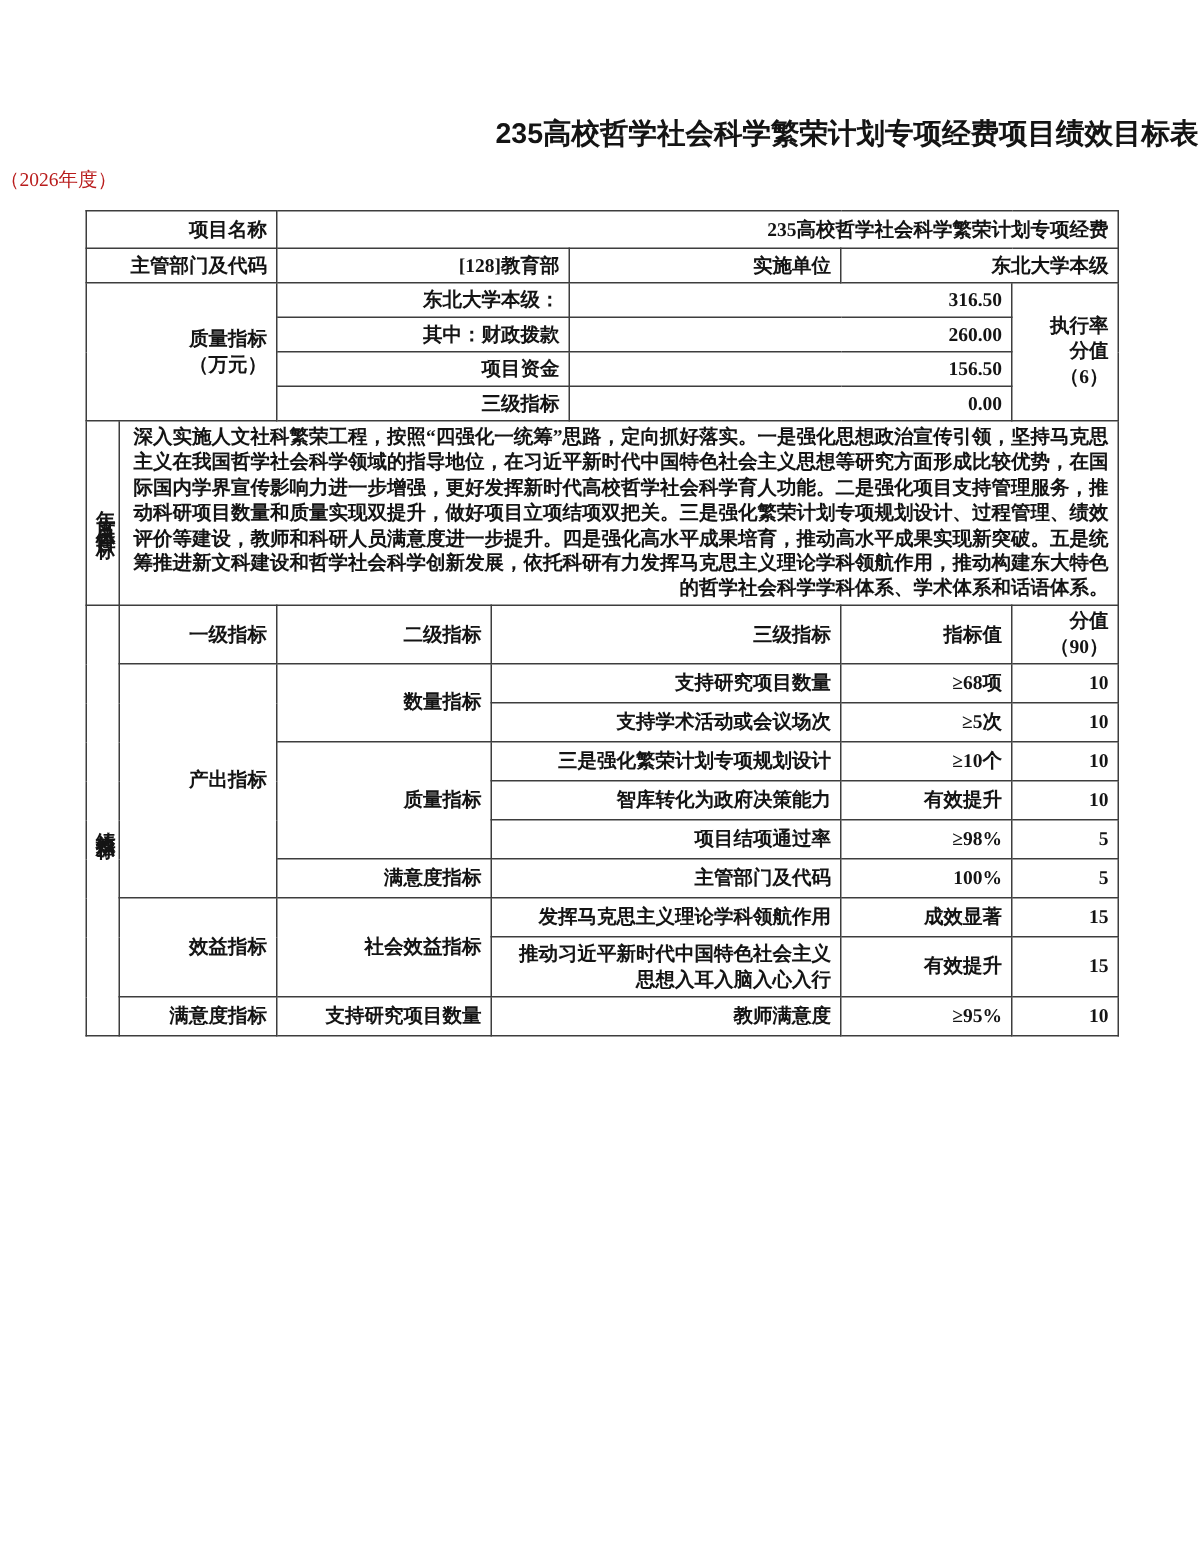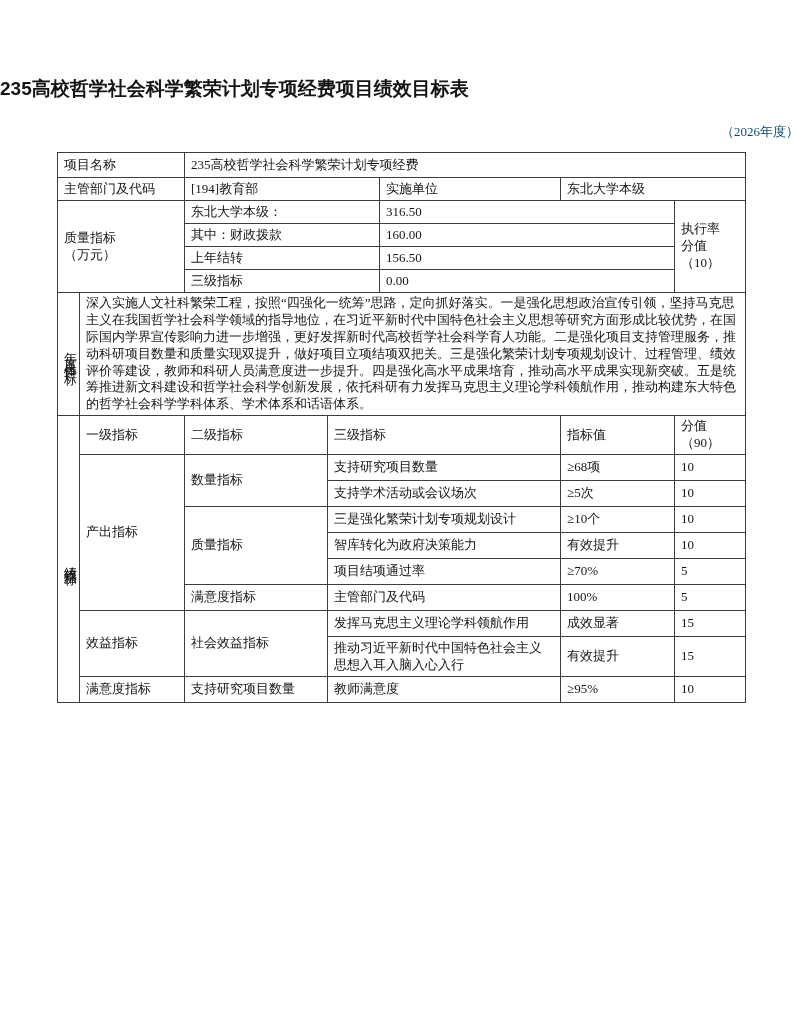--- a/index.html
+++ b/index.html
@@ -2,34 +2,34 @@
 <html><head>
 <meta charset="utf-8">
 <style>
   html,body { margin:0; padding:0; background:#ffffff; }
   .page {
     position:relative; width:799px; height:1035px; background:#ffffff;
     font-family:"Liberation Serif","DejaVu Serif",serif; color:#141414;
     overflow:hidden;
   }
   .title {
-    margin:0; padding-top:76px; text-align:left;
+    margin:0; padding-top:76px; text-align:right;
     font-family:"Liberation Sans","DejaVu Sans",sans-serif;
     font-size:19px; font-weight:bold; color:#141414;
   }
   .subtitle {
-    margin-top:21px; text-align:right; font-size:13px; color:#0c4a6e;
+    margin-top:9px; text-align:left; font-size:13px; color:#b91c1c;
   }
   table.form {
     border-collapse:collapse; table-layout:fixed;
     margin:11px 0 0 57px; width:688px; font-size:13px;
   }
   table.form td {
-    border:1px solid #3d3d3d; text-align:left; vertical-align:middle;
-    padding:2px 6px; overflow:hidden; line-height:1.3;
+    border:1px solid #3d3d3d; text-align:right; vertical-align:middle;
+    padding:2px 6px; overflow:hidden; line-height:1.3;font-weight:bold;
   }
   td.al { text-align:left; }
   td.rlab { text-align:right; padding-right:11px;margin-top:36px; }
   td.num { text-align:right; padding-right:6px; }
   td.pre { white-space:pre-line; line-height:1.45; }
   td.vcell { padding:0; }
   .vtext {
     writing-mode:vertical-lr; text-orientation:upright;
     display:inline-block; letter-spacing:4px; line-height:1;
     vertical-align:middle;
@@ -65,40 +65,40 @@
     </colgroup>
 
     <tbody>
         <tr class="h25">
       <td colspan="2">项目名称</td>
       <td colspan="5">235高校哲学社会科学繁荣计划专项经费</td>
     </tr>
 
     <tr class="h23">
       <td colspan="2">主管部门及代码</td>
-      <td colspan="2">[194]教育部</td>
+      <td colspan="2">[128]教育部</td>
       <td>实施单位</td>
       <td colspan="2">东北大学本级</td>
     </tr>
 
     <tr class="h23">
       <td colspan="2" rowspan="4" class="pre">质量指标
 （万元）</td>
       <td colspan="2" class="al">东北大学本级：</td>
       <td colspan="2" class="num">316.50</td>
       <td rowspan="4" class="pre">执行率
 分值
-（10）</td>
+（6）</td>
     </tr>
     <tr class="h23">
       <td colspan="2" class="rlab">其中：财政拨款</td>
-      <td colspan="2" class="num">160.00</td>
+      <td colspan="2" class="num">260.00</td>
     </tr>
     <tr class="h23">
-      <td colspan="2" class="rlab">上年结转</td>
+      <td colspan="2" class="rlab">项目资金</td>
       <td colspan="2" class="num">156.50</td>
     </tr>
     <tr class="h23">
       <td colspan="2" class="rlab">三级指标</td>
       <td colspan="2" class="num">0.00</td>
     </tr>
 
     <tr class="goalrow">
       <td class="vcell">
         <span class="vtext">年度总体目标</span>
@@ -135,21 +135,21 @@
       <td>≥10个</td>
       <td>10</td>
     </tr>
     <tr class="h26">
       <td colspan="2" class="al">智库转化为政府决策能力</td>
       <td>有效提升</td>
       <td>10</td>
     </tr>
     <tr class="h26">
       <td colspan="2" class="al">项目结项通过率</td>
-      <td>≥70%</td>
+      <td>≥98%</td>
       <td>5</td>
     </tr>
     <tr class="h26">
       <td>满意度指标</td>
       <td colspan="2" class="al">主管部门及代码</td>
       <td>100%</td>
       <td>5</td>
     </tr>
     <tr class="h26">
       <td rowspan="2">效益指标</td>

